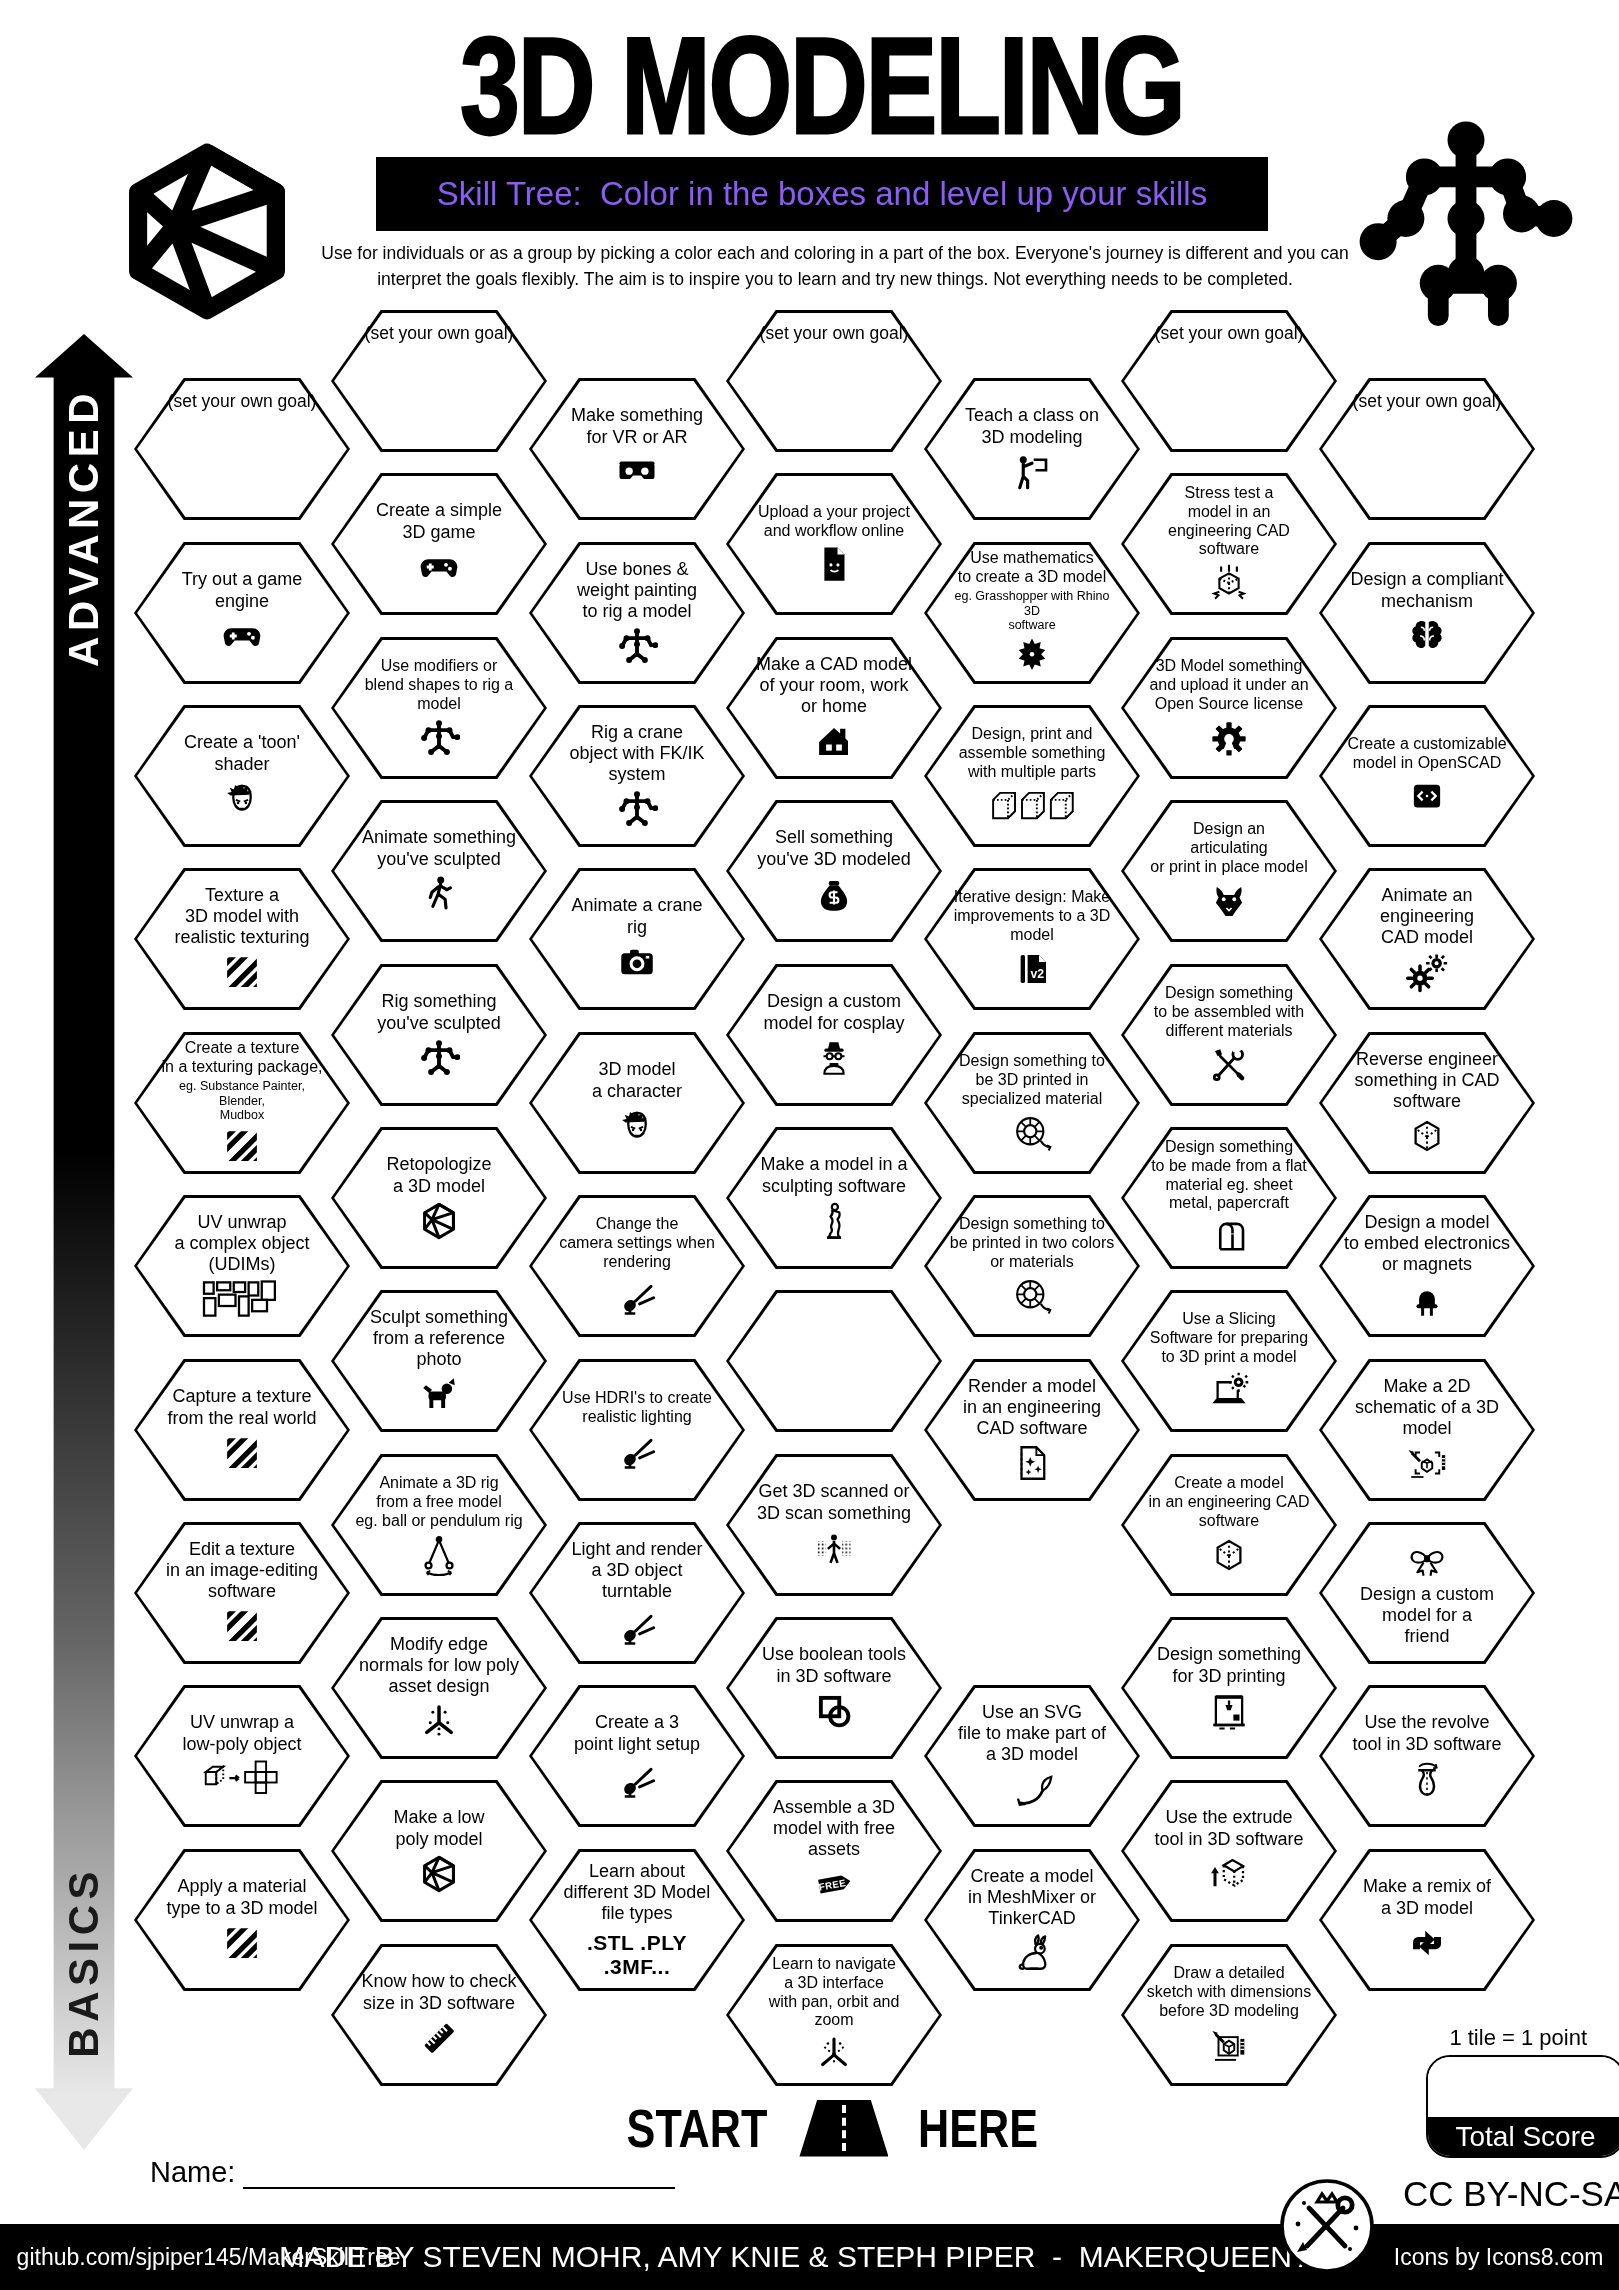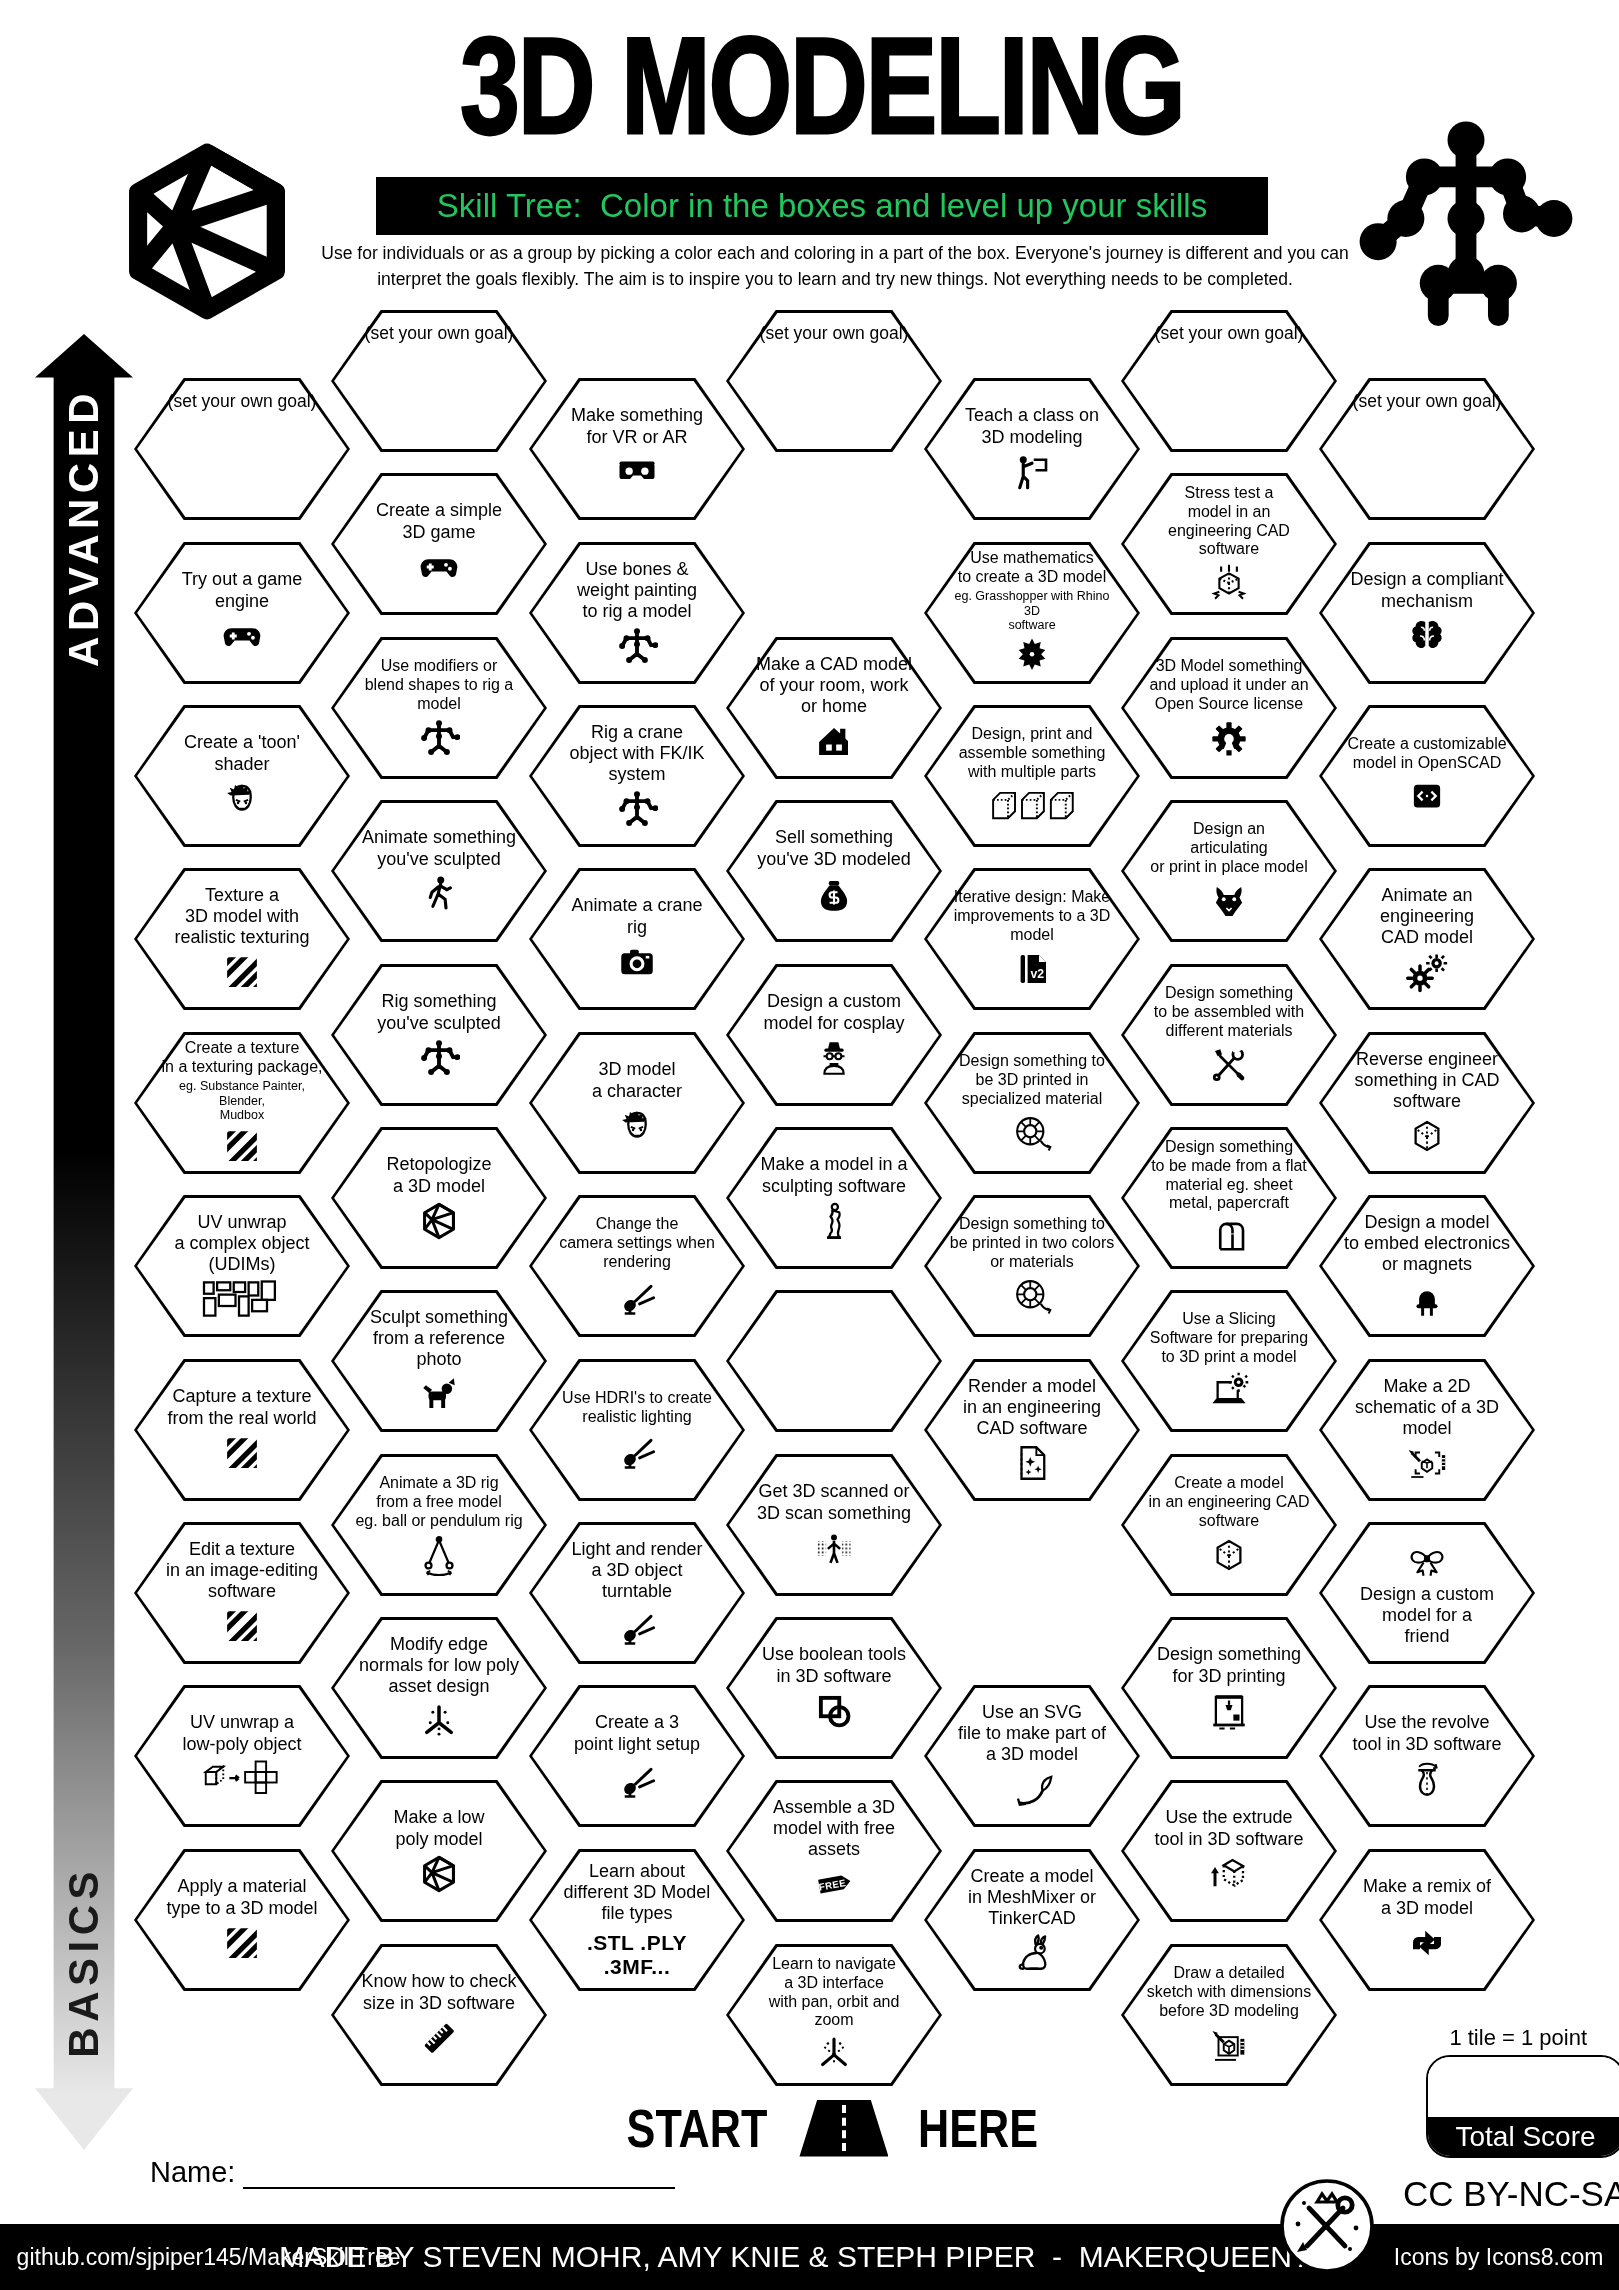--- a/index.html
+++ b/index.html
@@ -4,23 +4,23 @@
 <style>
   html,body{margin:0;padding:0;background:#fff;}
   #page{position:relative;width:1620px;height:2291px;background:#fff;overflow:hidden;
         font-family:"Liberation Sans","DejaVu Sans",sans-serif;color:#000;}
 
   
   .title{position:absolute;left:11px;top:13px;width:1621px;text-align:center;
          font-size:138px;line-height:1.05;font-weight:bold;letter-spacing:-2.8px;white-space:nowrap;}
   .title>span{display:inline-block;transform:scaleX(.78);transform-origin:center;
               -webkit-text-stroke:2.8px #000;}
-  .subtitle{position:absolute;left:376px;top:157px;width:892px;height:58px;background:#000;
-            color:#22c55e;font-size:33px;display:flex;align-items:center;justify-content:center;
-            white-space:pre;margin-top:20px;}
+  .subtitle{position:absolute;left:376px;top:157px;width:892px;height:74px;background:#000;
+            color:#8b5cf6;font-size:33px;display:flex;align-items:center;justify-content:center;
+            white-space:pre;}
   .desc{position:absolute;left:274px;top:240px;width:1122px;text-align:center;
         font-size:17.5px;line-height:1.5;white-space:pre-line;}
   .logo-left{position:absolute;left:109px;top:137px;}
   .logo-right{position:absolute;left:1355px;top:102px;}
 
   
   .arrow{position:absolute;left:35px;top:334px;width:98px;height:1816px;
          background:linear-gradient(180deg,#000 0%,#000 45%,#666 72%,#aaa 85%,#e8e8e8 97%);
          clip-path:polygon(50% 0,100% 2.4%,81% 2.4%,81% 96.6%,100% 96.6%,50% 100%,0 96.6%,19% 96.6%,19% 2.4%,0 2.4%);
          display:flex;flex-direction:column;align-items:center;justify-content:space-between;
@@ -638,20 +638,35 @@
           <span class="hex-subbold">.STL .PLY .3MF...</span>
         </div>
       </div>
       <div class="hex goal" style="left: 726px; top: 310px;">
         <div class="hex-border"></div>
         <div class="hex-fill"></div>
         <div class="hex-content">
           <span class="hex-label">(set your own goal)</span>
         </div>
       </div>
+      <div class="hex small" style="left: 726px; top: 473px;">
+        <div class="hex-border"></div>
+        <div class="hex-fill"></div>
+        <div class="hex-content">
+          <span class="hex-label">Upload a your project
+and workflow online</span>
+          <span class="hex-icon"><svg viewBox="0 0 48 48" width="42" height="42">
+              <path fill="#000" d="M13 5h15l8 8v30H13z"></path>
+              <path fill="#fff" d="M28 5l8 8h-8z"></path>
+              <circle cx="20.5" cy="25" r="1.8" fill="#fff"></circle>
+              <circle cx="28.5" cy="25" r="1.8" fill="#fff"></circle>
+              <path d="M20 31c2.6 2.2 6.4 2.2 9 0" stroke="#fff" stroke-width="2.2" fill="none"></path>
+            </svg></span>
+        </div>
+      </div>
       <div class="hex" style="left: 726px; top: 637px;">
         <div class="hex-border"></div>
         <div class="hex-fill"></div>
         <div class="hex-content">
           <span class="hex-label">Make a CAD model
 of your room, work
 or home</span>
           <span class="hex-icon"><svg viewBox="0 0 48 48" width="42" height="42">
               <path fill="#000" d="M7 25L24 9l7 6.5V10h6v11l3 3v16H7z"></path>
               <rect x="15" y="28" width="6.5" height="7" fill="#fff"></rect>

